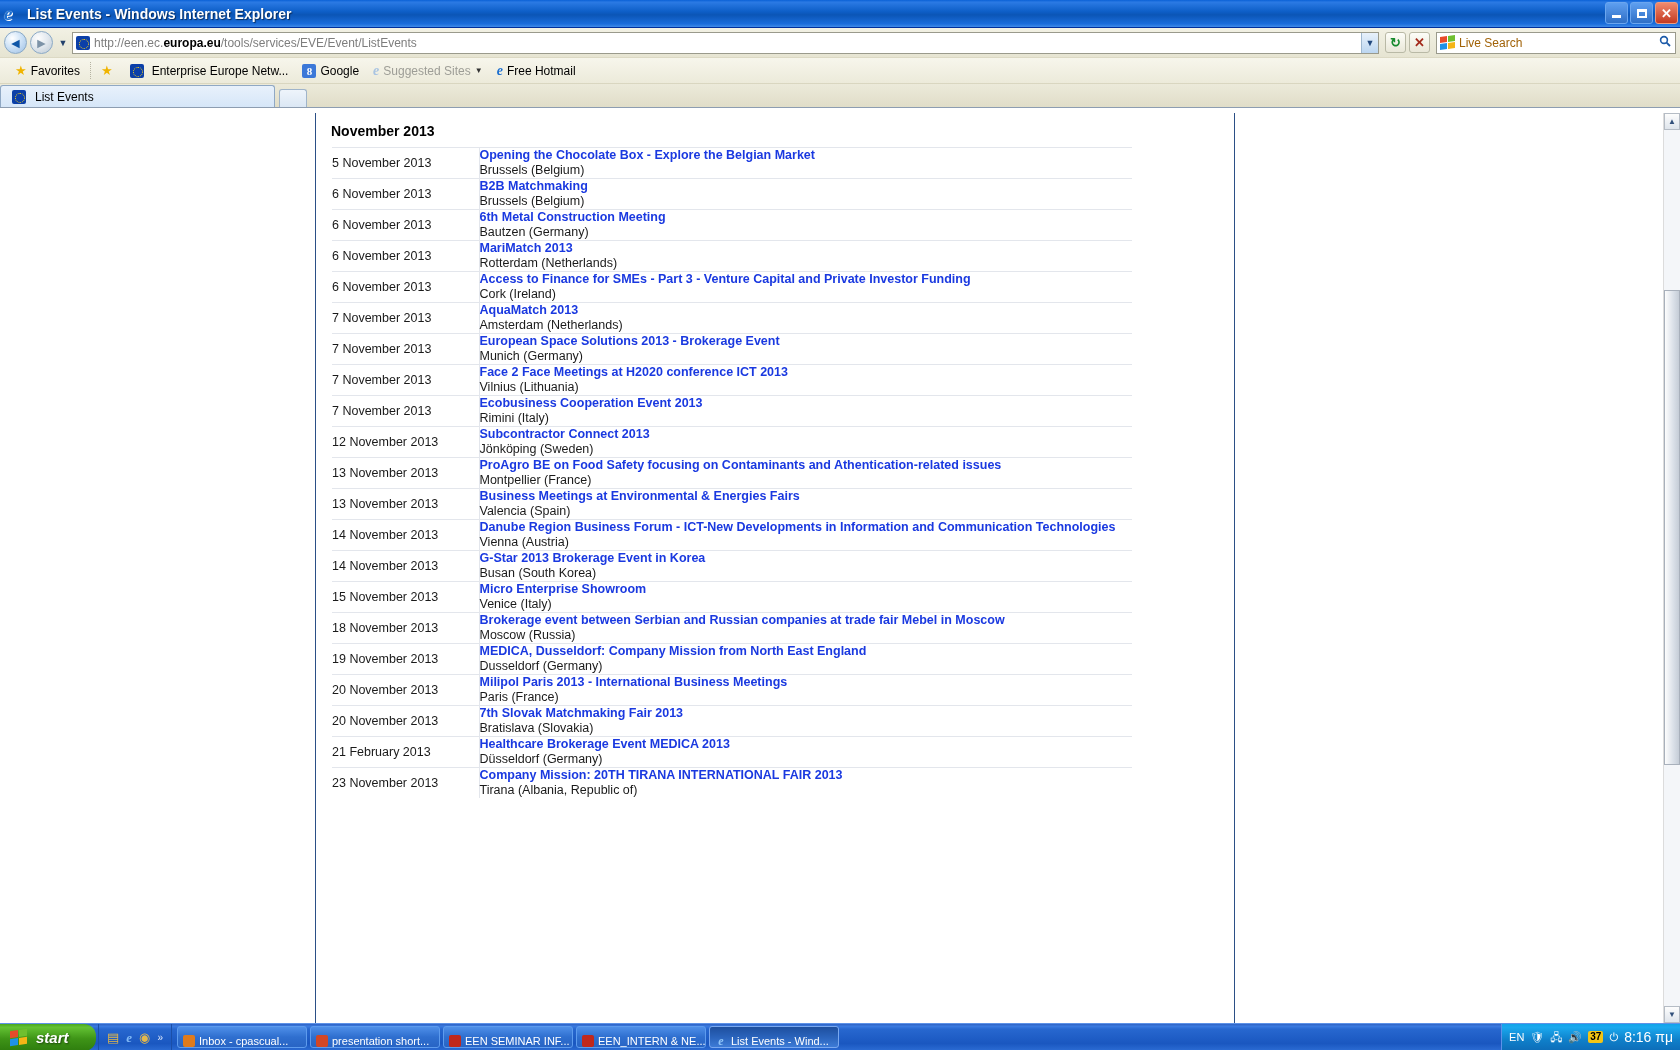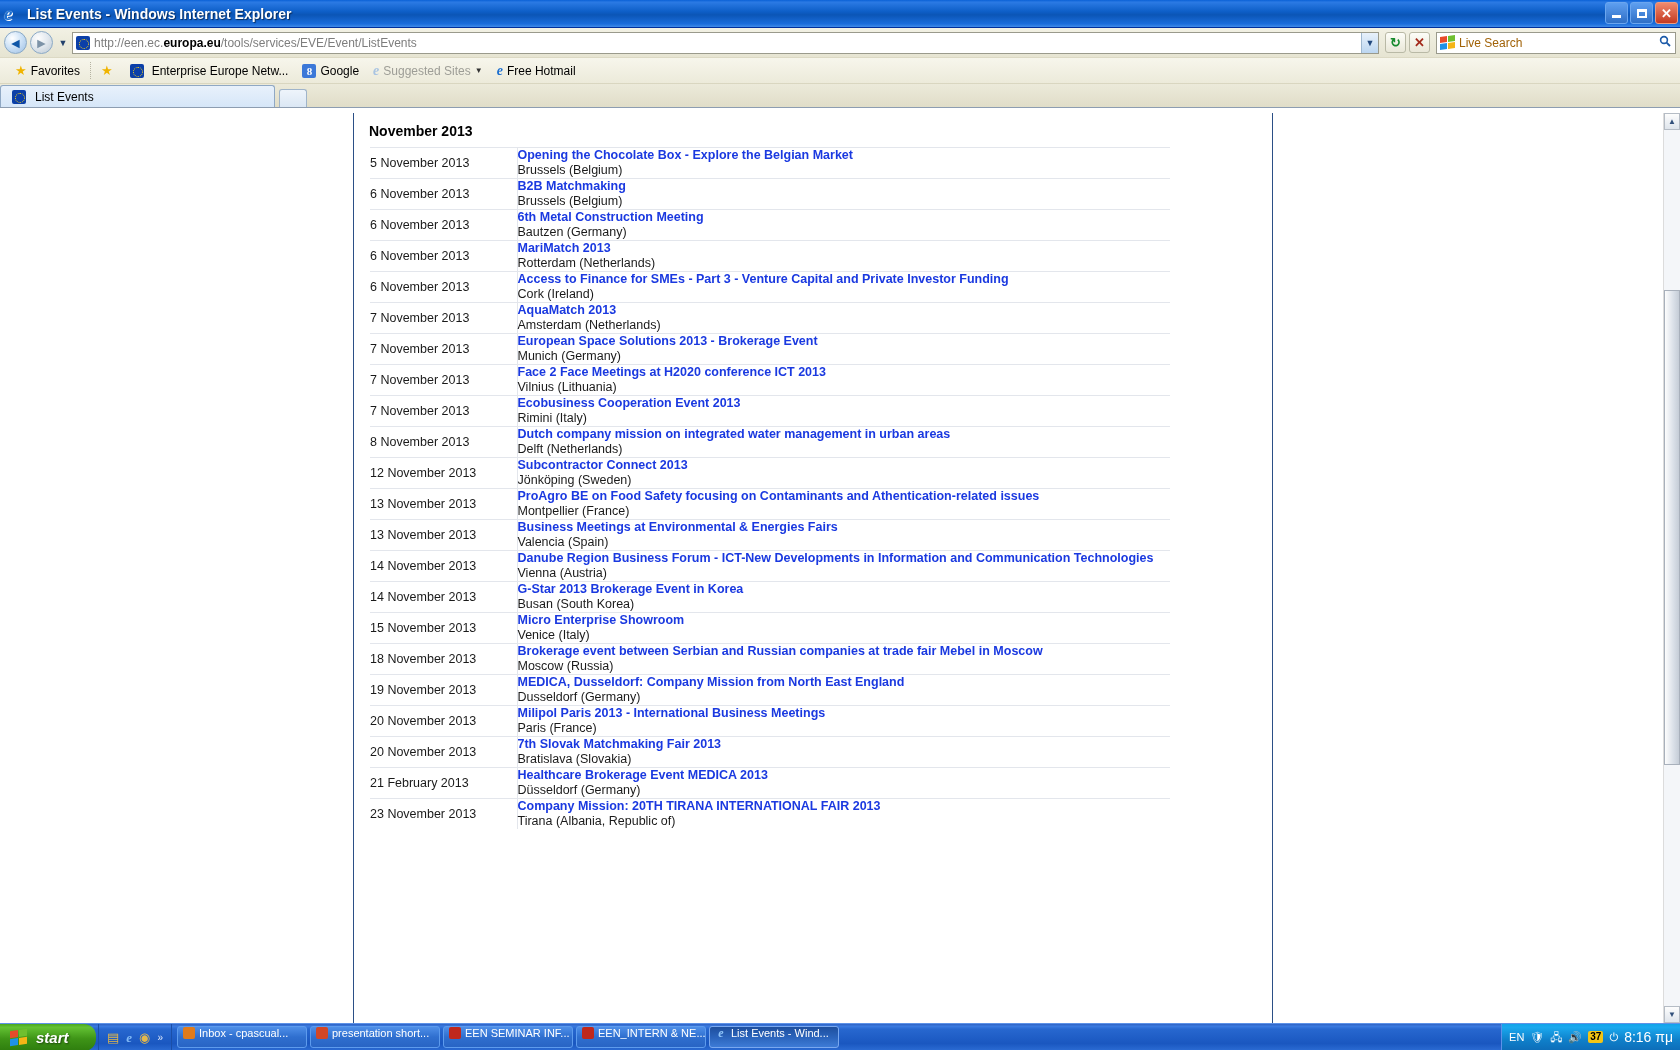--- a/index.html
+++ b/index.html
@@ -189,21 +189,20 @@
   }
   #content-frame {
     position: absolute;
     left: 315px; top: 0px;
     width: 920px;
     height: 100%;
     border-left: 1px solid #2b4f86;
     border-right: 1px solid #2b4f86;
     background: #fff;
     padding: 0 8px;
-    margin-left: 38px;
   }
   #month-heading {
     font-size: 14px; font-weight: bold; color: #000;
     padding: 10px 0 8px 7px;
   }
   table#events { width: 800px; border-collapse: collapse; margin-left: 8px; }
   table#events td { border-top: 1px solid #e3e6ec; padding: 0; vertical-align: middle; }
   table#events tr:first-child td { border-top: 1px solid #e3e6ec; }
   td.datecell {
     width: 147px; font-size: 12.5px; color: #1a1a1a;
@@ -265,21 +264,21 @@
   }
   .qlicon { font-size: 13px; line-height: 1; color: #fff; }
   .qlicon.ie { font-family: "Liberation Serif", serif; font-style: italic; font-weight: bold; color: #7fb8f5; }
   .qlicon.book { color: #e3b84b; }
   .qlchev { color: #dfe9fb; font-size: 10px; }
   #tasks { display: flex; align-items: center; gap: 3px; margin-left: 5px; flex: 1 1 auto; }
   .taskbtn {
     height: 22px; width: 130px;
     background: linear-gradient(to bottom, #4e8fe8, #2f6fcf 50%, #2864c4);
     border: 1px solid #5d9bed; border-radius: 3px;
-    display: flex; align-items: flex-start; gap: 4px; padding: 0 5px;
+    display: flex; align-items: flex-end; gap: 4px; padding: 0 5px;
     color: #fff; font-size: 11px; white-space: nowrap; overflow: hidden;
   }
   .taskbtn.active {
     background: linear-gradient(to bottom, #1e4f9e, #2a63bb 50%, #3d7bd6);
     border-color: #79a8ef;
   }
   .tbicon { width: 12px; height: 12px; flex: none; border-radius: 2px; }
   .tbicon.mail { background: #e07b1c; }
   .tbicon.ppt { background: #d24726; }
   .tbicon.pdf { background: #c0281c; }
@@ -430,24 +429,20 @@
             </tr>
           <tr>
               <td class="datecell">7 November 2013</td>
               <td class="evcell"><a class="evtitle" href="#">Face 2 Face Meetings at H2020 conference ICT 2013</a><span class="evloc">Vilnius (Lithuania)</span></td>
             </tr>
           <tr>
               <td class="datecell">7 November 2013</td>
               <td class="evcell"><a class="evtitle" href="#">Ecobusiness Cooperation Event 2013</a><span class="evloc">Rimini (Italy)</span></td>
             </tr>
           <tr>
-              <td class="datecell">8 November 2013</td>
-              <td class="evcell"><a class="evtitle" href="#">Dutch company mission on integrated water management in urban areas</a><span class="evloc">Delft (Netherlands)</span></td>
-            </tr>
-          <tr>
               <td class="datecell">12 November 2013</td>
               <td class="evcell"><a class="evtitle" href="#">Subcontractor Connect 2013</a><span class="evloc">Jönköping (Sweden)</span></td>
             </tr>
           <tr>
               <td class="datecell">13 November 2013</td>
               <td class="evcell"><a class="evtitle" href="#">ProAgro BE on Food Safety focusing on Contaminants and Athentication-related issues</a><span class="evloc">Montpellier (France)</span></td>
             </tr>
           <tr>
               <td class="datecell">13 November 2013</td>
               <td class="evcell"><a class="evtitle" href="#">Business Meetings at Environmental &amp; Energies Fairs</a><span class="evloc">Valencia (Spain)</span></td>

